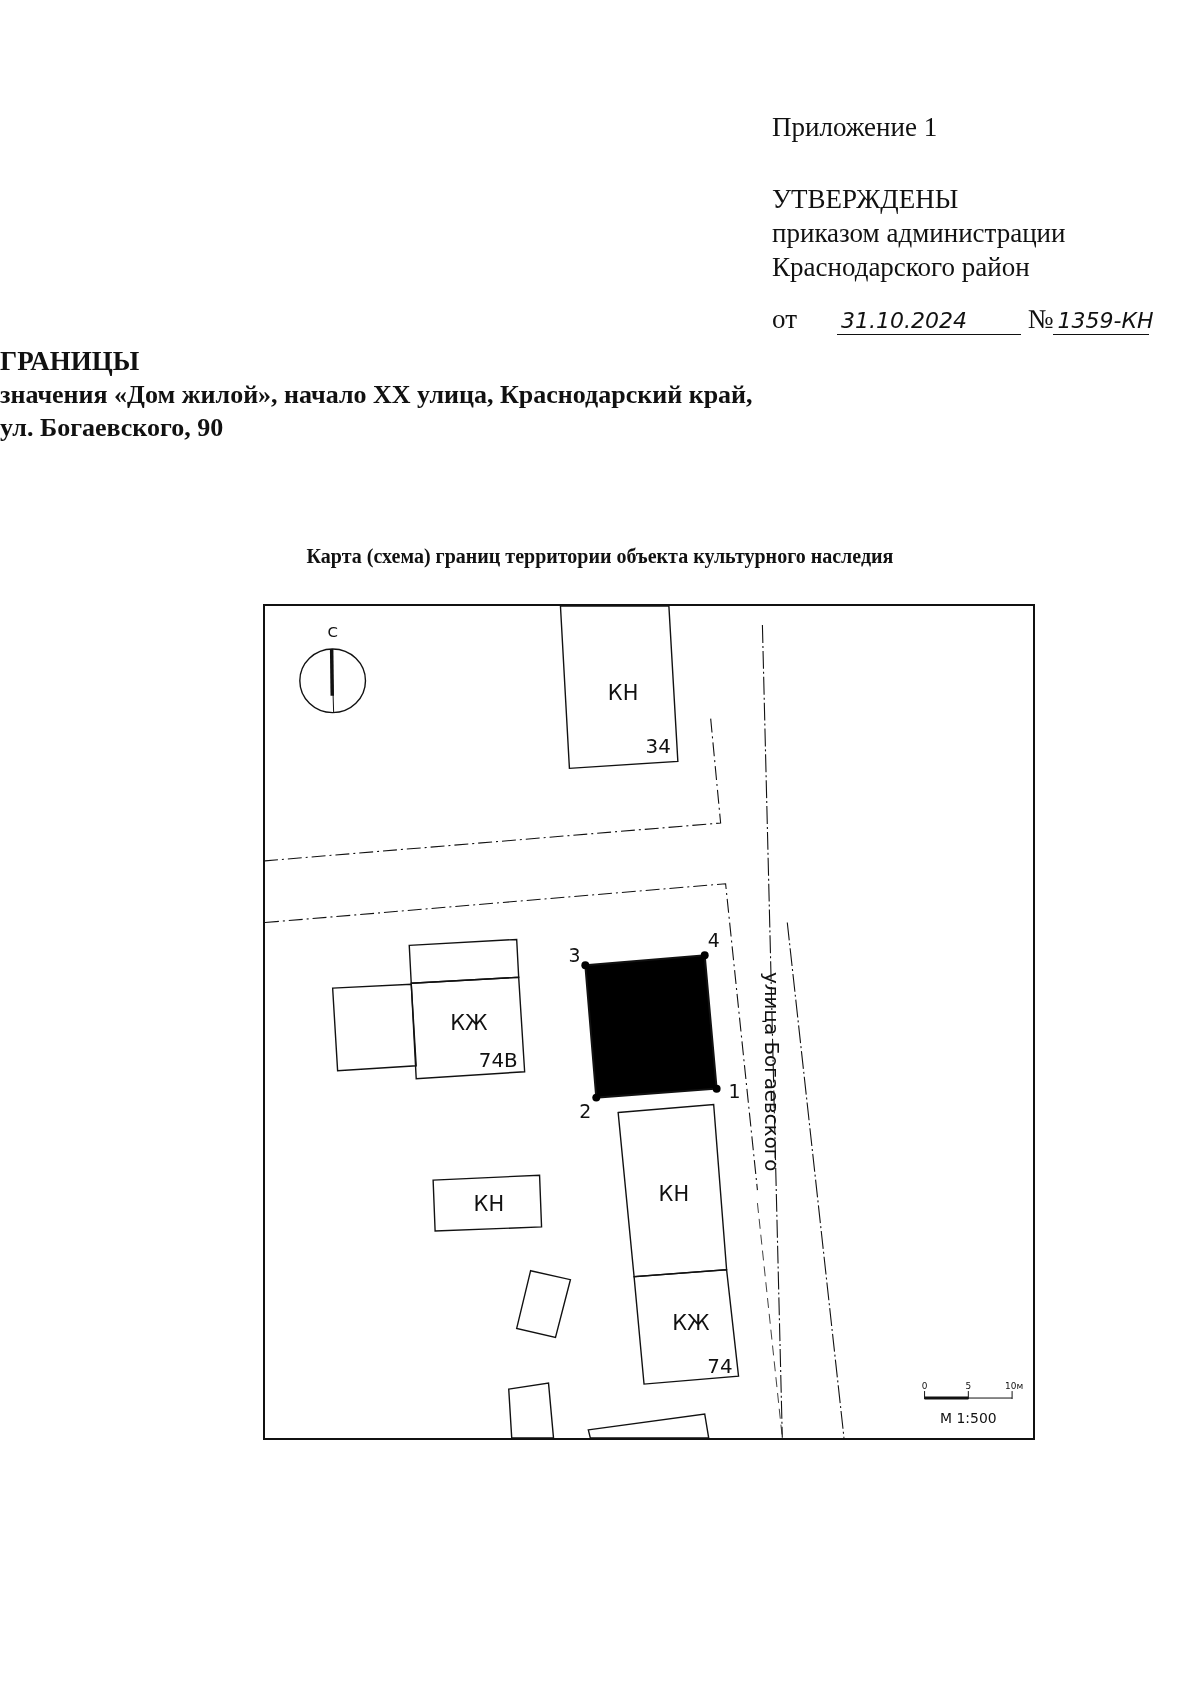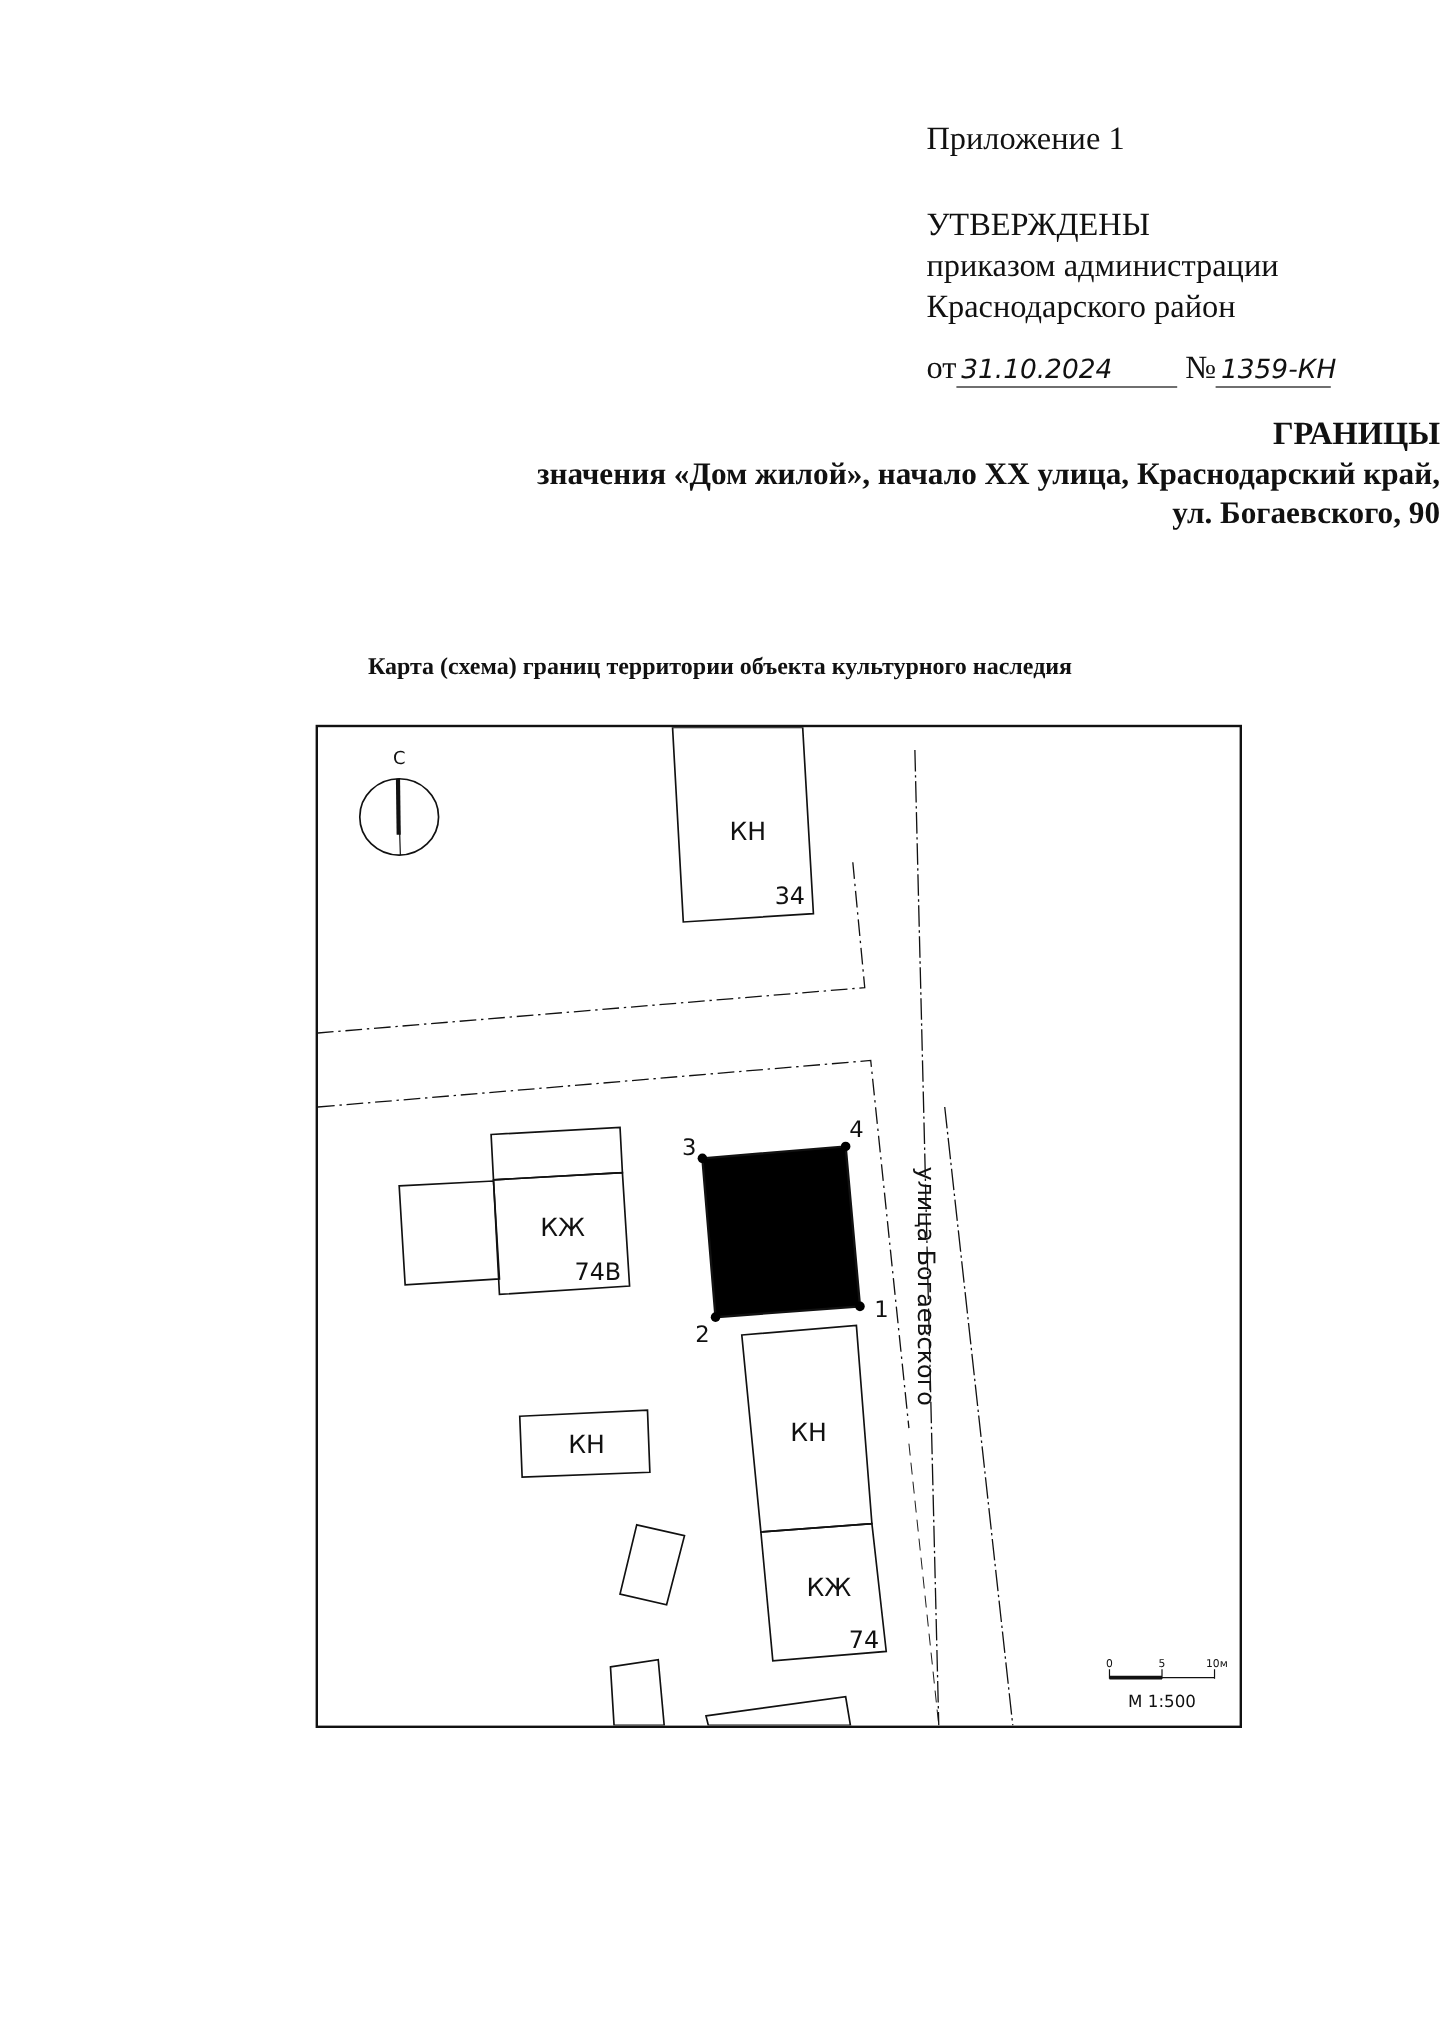--- a/index.html
+++ b/index.html
@@ -1,26 +1,26 @@
 <!DOCTYPE html>
 <html><head>
   <meta charset="utf-8">
   <style>
     html, body { margin: 0; padding: 0; background: #ffffff; }
     body { width: 1200px; height: 1698px; position: relative; overflow: hidden;
            font-family: "Liberation Serif", "DejaVu Serif", serif; color: #111; }
     .abs { position: absolute; }
-    .approval { left: 772px; top: 98px; font-size: 27px; line-height: 34px; }
+    .approval { left: 772px; top: 110px; font-size: 27px; line-height: 34px; }
     .approval .line { white-space: nowrap; }
     .approval .gap { height: 38px; }
     .hand { font-family: "DejaVu Sans", sans-serif; font-style: italic; font-size: 22px;
             display: inline-block; border-bottom: 1.5px solid #111; line-height: 26px; padding: 0 4px; }
-    .date-field { width: 176px; }
+    .date-field { width: 176px; margin-left: 40px; }
     .num-field { width: 88px; margin-top: 24px; }
-    .title-block { left: 0; width: 1200px; top: 345px; text-align: right;
+    .title-block { left: 0; width: 1200px; top: 345px; text-align: left;
                    font-weight: bold; font-size: 26px; line-height: 33px; }
     .title-block .main { font-size: 27px; }
     .map-caption { left: 0; width: 1200px; top: 540px; text-align: center;
                    font-weight: bold; font-size: 20px; line-height: 33px; }
     .map-frame { left: 263px; top: 604px; width: 772px; height: 836px;
                  border: 2px solid #111; box-sizing: border-box; }
     .map-frame svg { width: 100%; height: 100%; display: block; }
     .lbl { font-family: "DejaVu Sans", sans-serif; fill: #111; }
   </style>
 </head>

